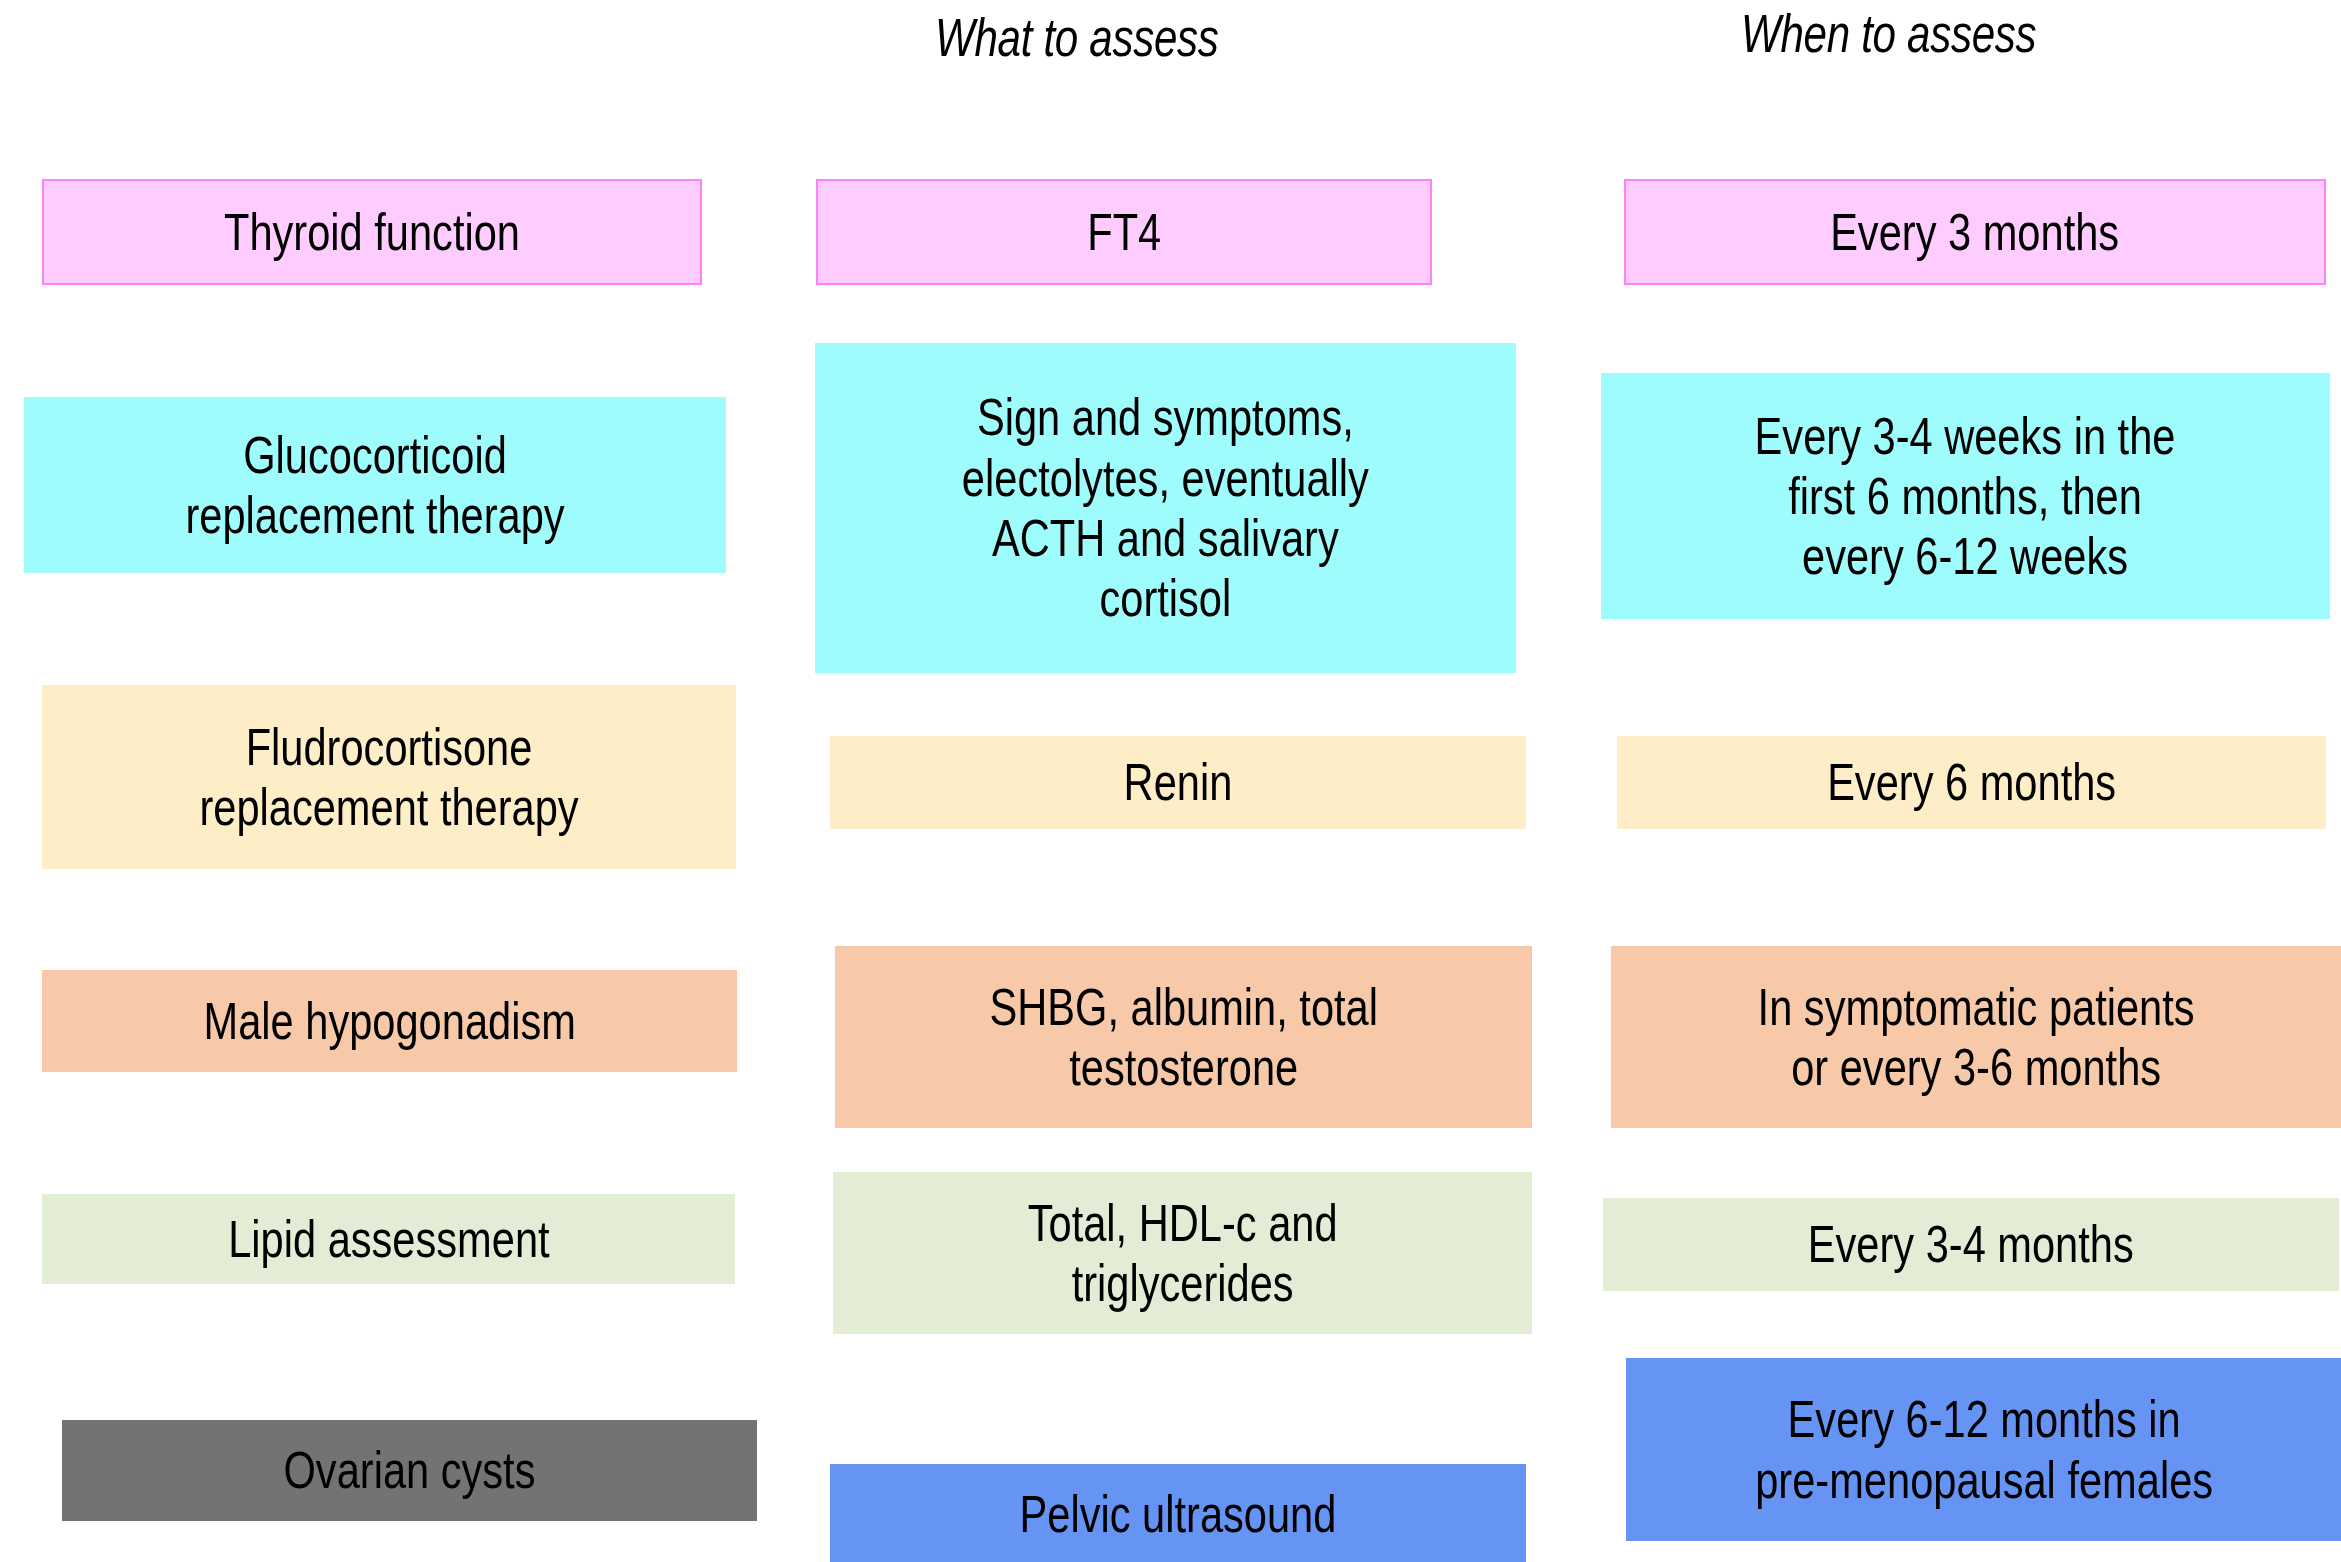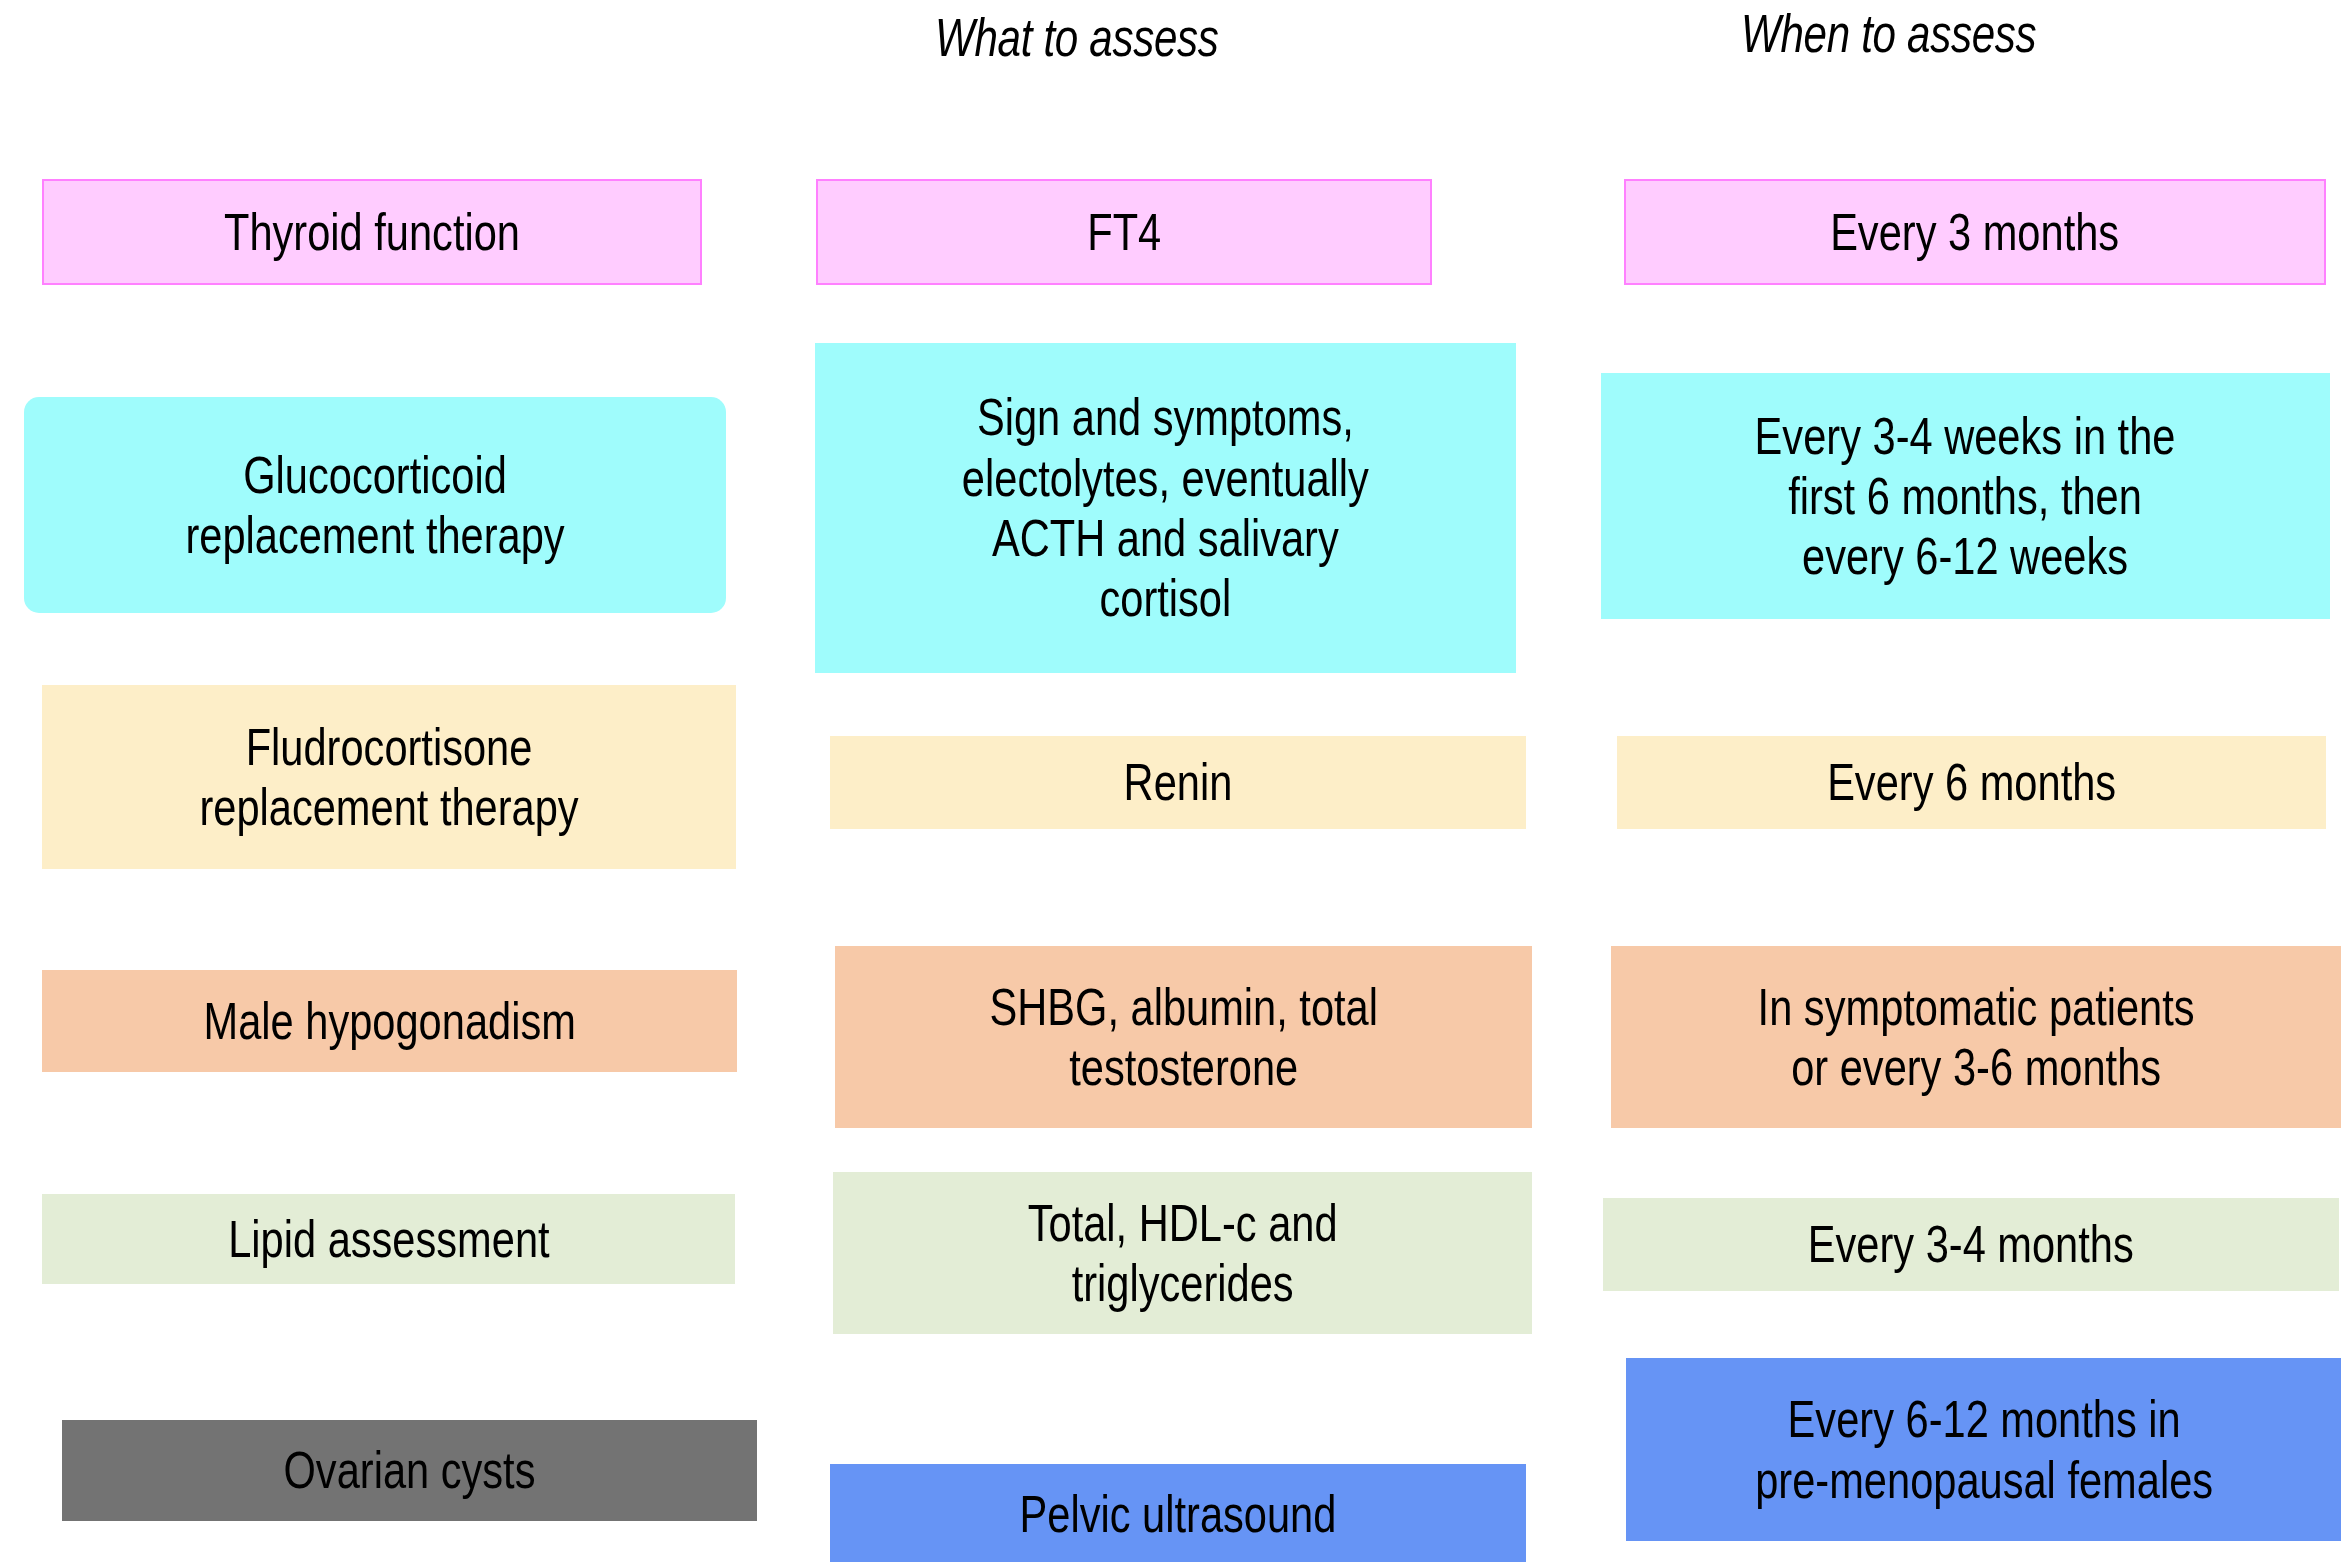--- a/index.html
+++ b/index.html
@@ -61,21 +61,21 @@
   <div class="box bordered" style="left:42px; top:179px; width:660px; height:106px; background:#FFCCFF; --bc:#FF80FF;">
     <span class="txt">Thyroid function</span>
   </div>
   <div class="box bordered" style="left:816px; top:179px; width:616px; height:106px; background:#FFCCFF; --bc:#FF80FF;">
     <span class="txt">FT4</span>
   </div>
   <div class="box bordered" style="left:1617px; top:179px; width:702px; height:106px; background:#FFCCFF;margin-left:7px; --bc:#FF80FF;">
     <span class="txt">Every 3 months</span>
   </div>
 
-  <div class="box" style="left:24px; top:397px; width:702px; height:216px; background:#9FFCFC;border-radius:15px;">
+  <div class="box" style="left:24px; top:397px; width:702px; height:176px; background:#9FFCFC;">
     <span class="txt">Glucocorticoid
 replacement therapy</span>
   </div>
   <div class="box" style="left:815px; top:343px; width:701px; height:330px; background:#9FFCFC;">
     <span class="txt">Sign and symptoms,
 electolytes, eventually
 ACTH and salivary
 cortisol</span>
   </div>
   <div class="box" style="left:1601px; top:373px; width:729px; height:246px; background:#9FFCFC;">

